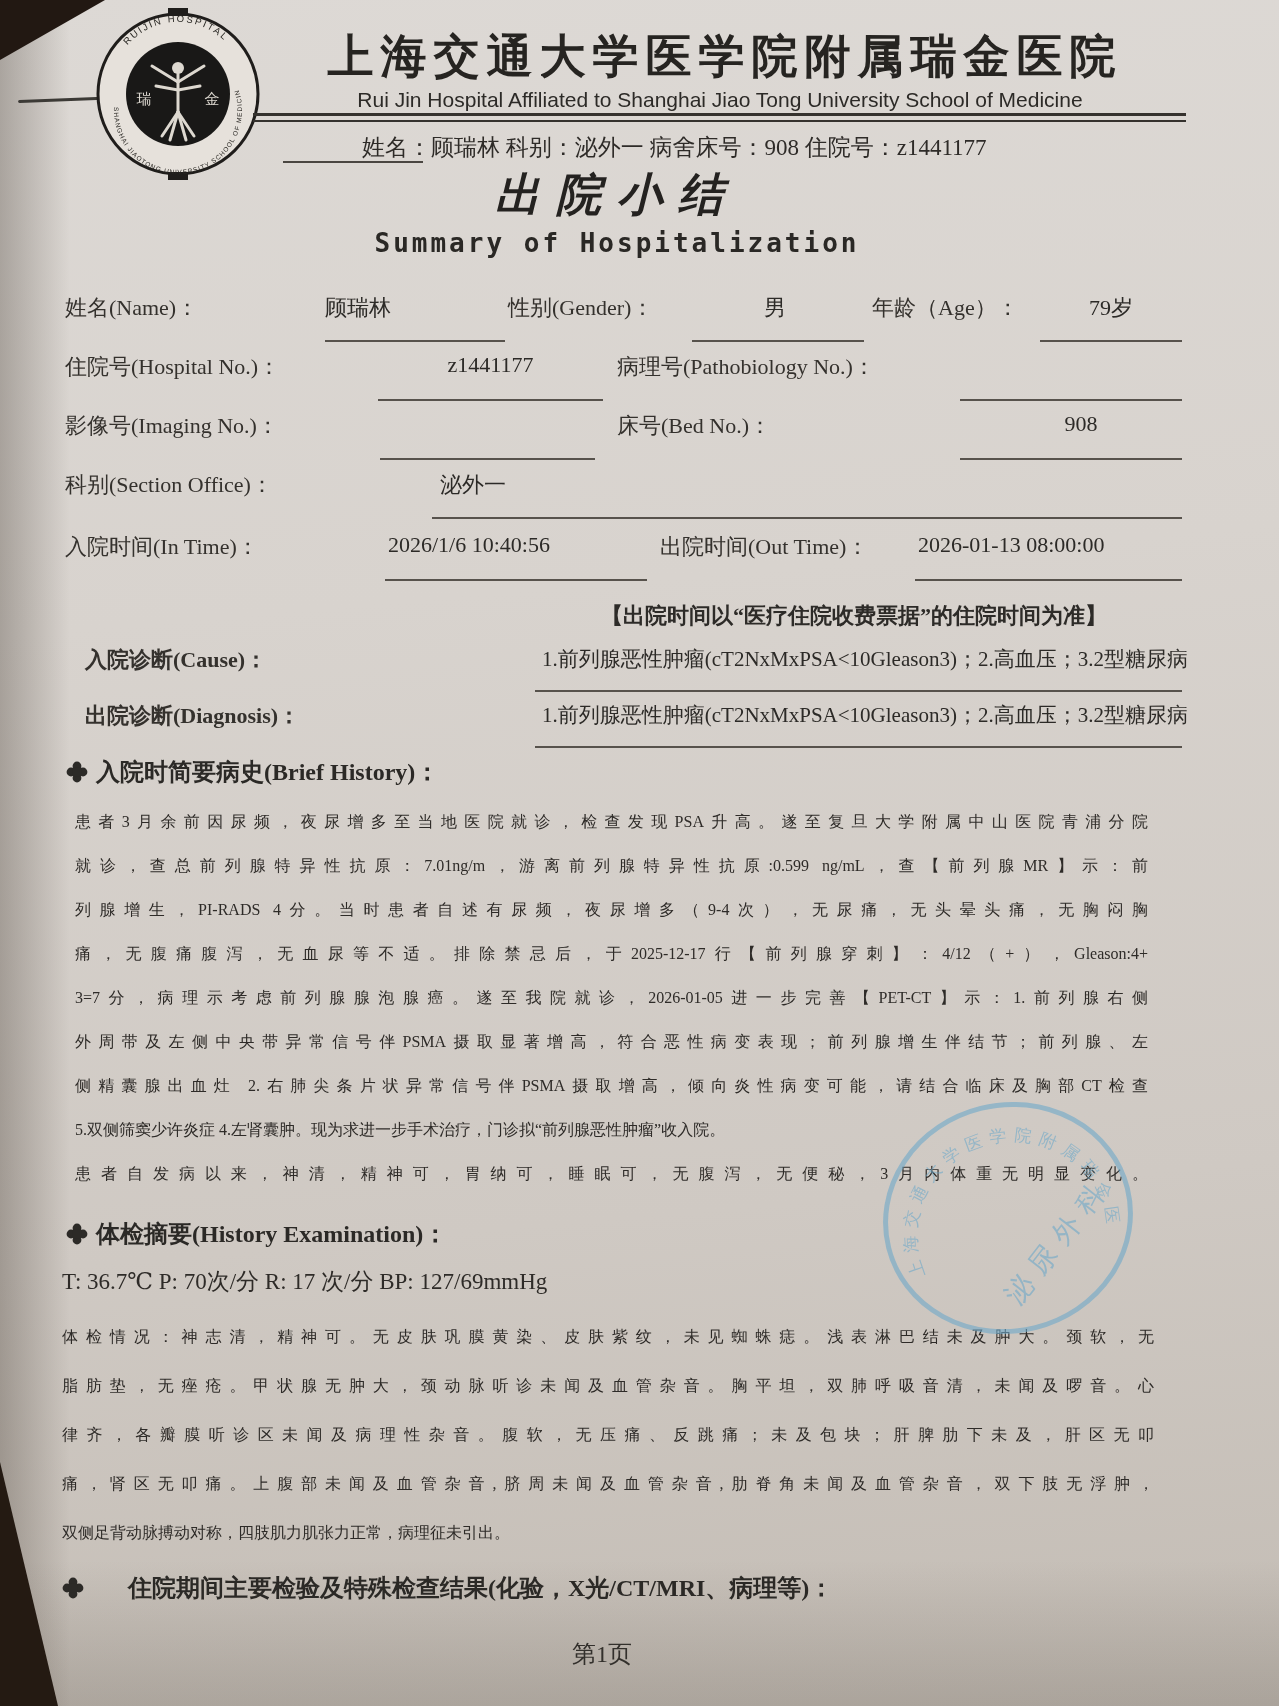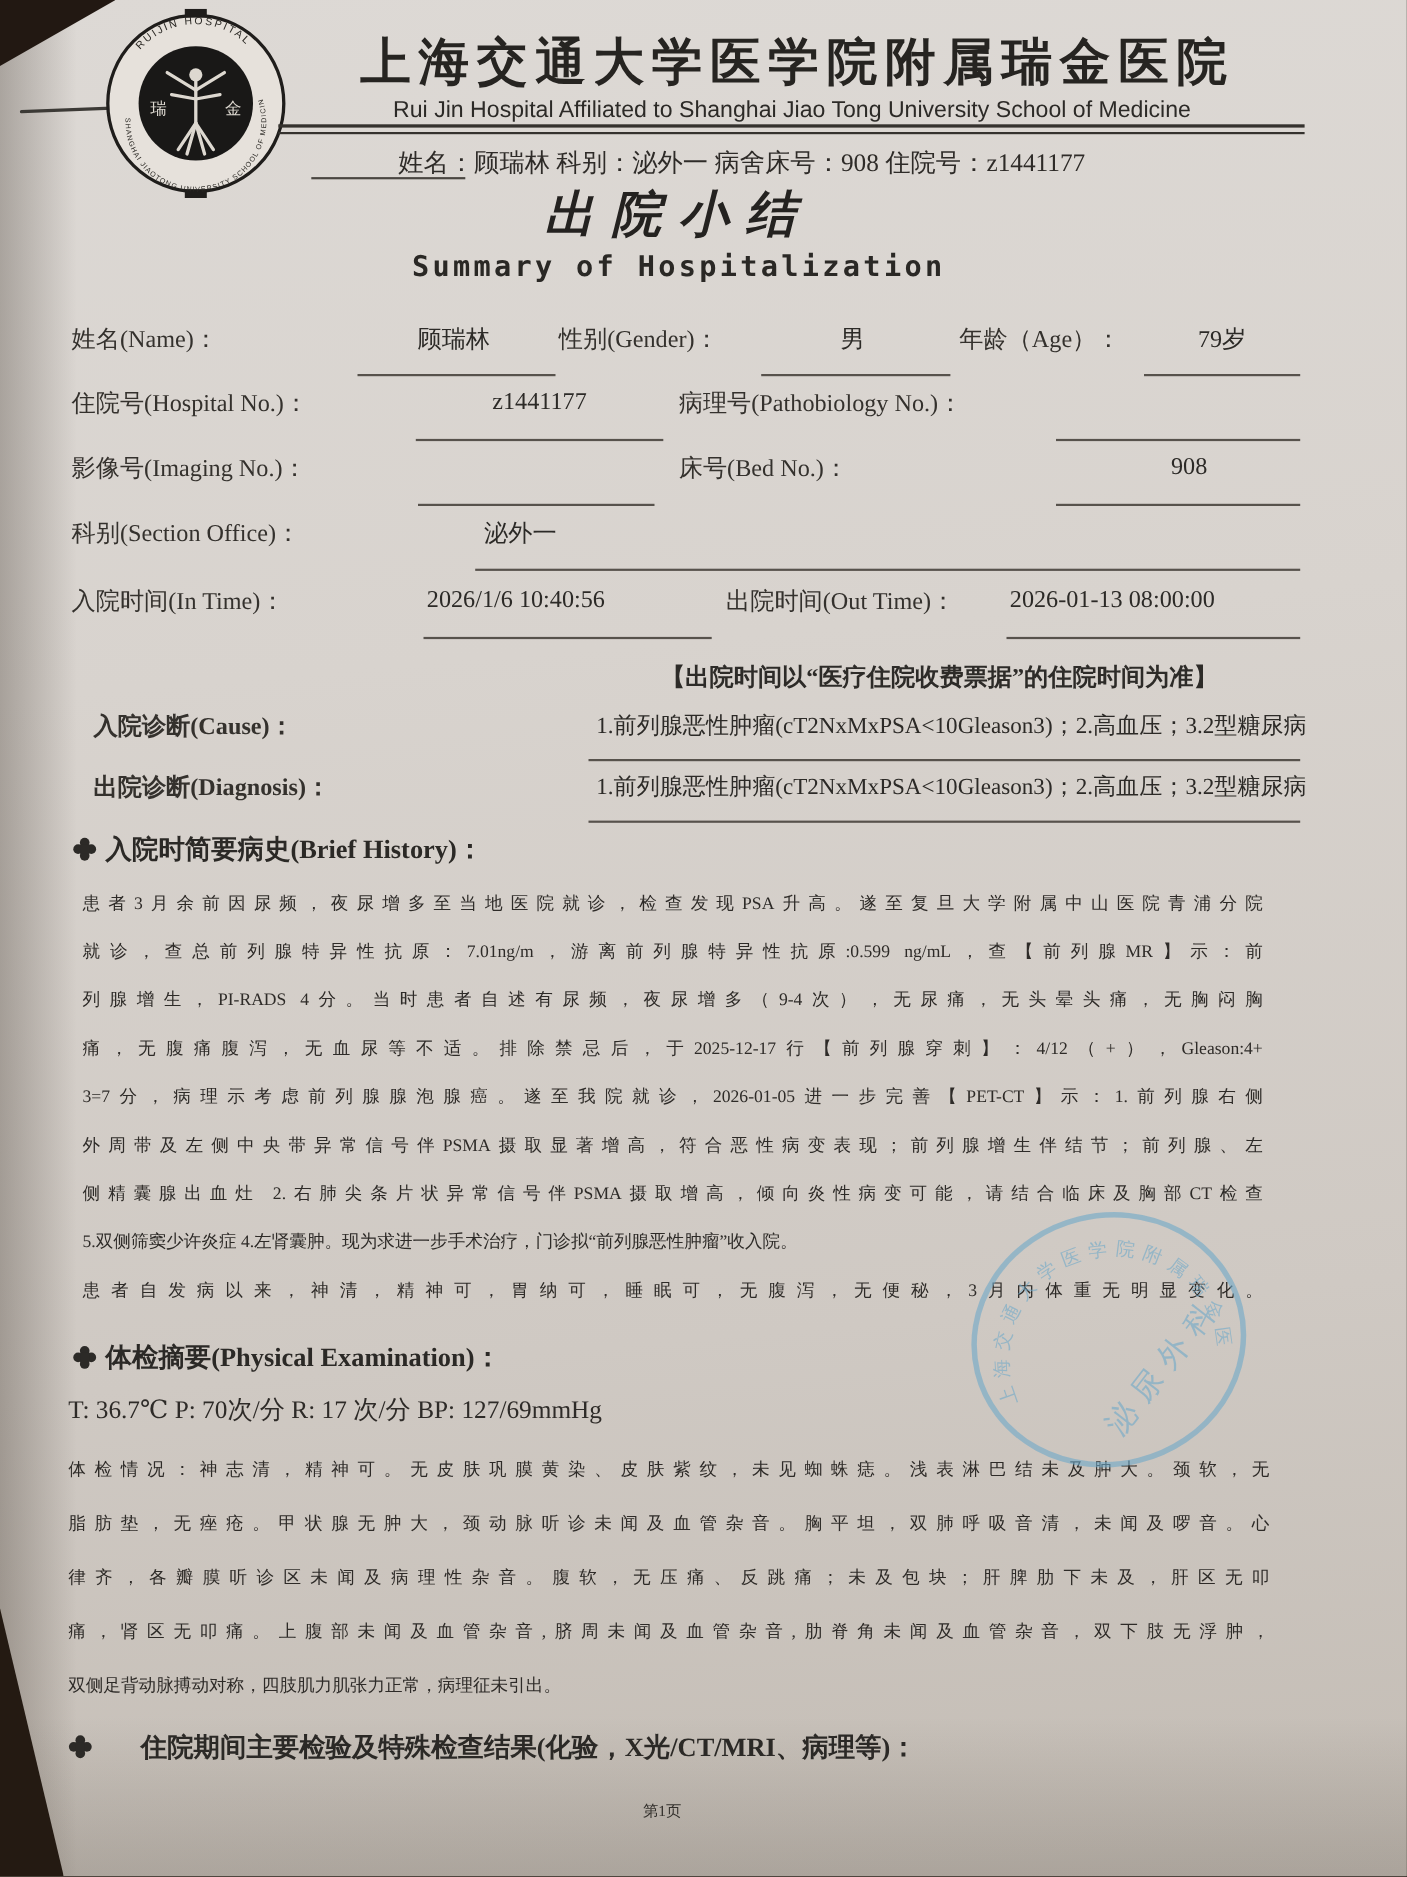--- a/index.html
+++ b/index.html
@@ -67,21 +67,21 @@
   <div class="shade" style="left:253px;top:113px;width:933px;height:3px;background:#35322e;"></div>
   <div class="shade" style="left:253px;top:120px;width:933px;height:2px;background:#35322e;"></div>
 
   <div class="abs" style="left:362px;top:132px;font-size:23px;color:#2e2b28;white-space:nowrap;">姓名：顾瑞林 科别：泌外一  病舍床号：908 住院号：z1441177</div>
   <div class="shade" style="left:283px;top:161px;width:140px;height:2px;background:#4a4641;"></div>
 
   <div class="abs" style="left:62px;top:165px;width:1110px;text-align:center;font-size:45px;font-weight:600;letter-spacing:16px;color:#242220;font-style:italic;">出院小结</div>
   <div class="abs" style="left:62px;top:228px;width:1110px;text-align:center;font-size:26px;font-weight:700;letter-spacing:3px;font-family:'DejaVu Sans Mono',monospace;color:#2a2825;">Summary of Hospitalization</div>
 
   <span class="lbl" style="left:65px;top:293px;">姓名(Name)：</span>
-  <span class="val" style="left:325px;top:293px;width:175px;text-align:center;">顾瑞林</span>
+  <span class="val" style="left:325px;top:293px;width:175px;text-align:left;">顾瑞林</span>
   <div class="ul" style="left:325px;top:340px;width:180px;"></div>
   <span class="lbl" style="left:508px;top:293px;">性别(Gender)：</span>
   <span class="val" style="left:690px;top:293px;width:170px;text-align:center;">男</span>
   <div class="ul" style="left:692px;top:340px;width:172px;"></div>
   <span class="lbl" style="left:872px;top:293px;">年龄（Age）：</span>
   <span class="val" style="left:1040px;top:293px;width:142px;text-align:center;">79岁</span>
   <div class="ul" style="left:1040px;top:340px;width:142px;"></div>
 
   <span class="lbl" style="left:65px;top:352px;">住院号(Hospital No.)：</span>
   <span class="val" style="left:378px;top:352px;width:225px;text-align:center;">z1441177</span>
@@ -140,21 +140,21 @@
   </div>
 
   <div class="heading" style="left:66px;top:1218px;">
     <svg class="cross" width="22" height="22" viewBox="0 0 22 22" fill="#2c2a27">
       <circle cx="11" cy="5" r="4.4"></circle>
         <circle cx="11" cy="17" r="4.4"></circle>
         <circle cx="5" cy="11" r="4.4"></circle>
         <circle cx="17" cy="11" r="4.4"></circle>
         <rect x="6.8" y="6.8" width="8.4" height="8.4"></rect>
     </svg>
-    <span>体检摘要(Physical Examination)：</span>
+    <span>体检摘要(History Examination)：</span>
   </div>
   <div class="abs" style="left:62px;top:1266px;font-size:23px;color:#2e2b28;white-space:nowrap;">T: 36.7℃ P: 70次/分  R: 17 次/分 BP: 127/69mmHg</div>
   <div class="abs exam" style="left:62px;top:1312px;width:1092px;">
     <div class="para-line just">体检情况：神志清，精神可。无皮肤巩膜黄染、皮肤紫纹，未见蜘蛛痣。浅表淋巴结未及肿大。颈软，无</div>
     <div class="para-line just">脂肪垫，无痤疮。甲状腺无肿大，颈动脉听诊未闻及血管杂音。胸平坦，双肺呼吸音清，未闻及啰音。心</div>
     <div class="para-line just">律齐，各瓣膜听诊区未闻及病理性杂音。腹软，无压痛、反跳痛；未及包块；肝脾肋下未及，肝区无叩</div>
     <div class="para-line just">痛，肾区无叩痛。上腹部未闻及血管杂音,脐周未闻及血管杂音,肋脊角未闻及血管杂音，双下肢无浮肿，</div>
     <div class="para-line">双侧足背动脉搏动对称，四肢肌力肌张力正常，病理征未引出。</div>
   </div>
 
@@ -173,15 +173,15 @@
     <g opacity="0.6" transform="rotate(-14 136 136)">
       <ellipse cx="136" cy="136" rx="123" ry="113" fill="none" stroke="#6fa9c9" stroke-width="5"></ellipse>
       <path id="stamp-arc" d="M 44,178 A 96,92 0 1 1 228,178" fill="none"></path>
       <text font-size="17" fill="#6fa9c9" letter-spacing="7">
         <textPath href="#stamp-arc" startOffset="2%">上海交通大学医学院附属瑞金医院</textPath>
       </text>
       <text x="106" y="210" font-size="28" fill="#6fa9c9" letter-spacing="10" transform="rotate(-38 136 190)">泌尿外科</text>
     </g>
   </svg>
 
-  <div class="abs" style="left:62px;top:1638px;width:1080px;text-align:center;font-size:14px;color:#33302c;">第1页</div>
+  <div class="abs" style="left:62px;top:1638px;width:1080px;text-align:center;font-size:24px;color:#33302c;">第1页</div>
 
 </div>
 
 </body></html>

